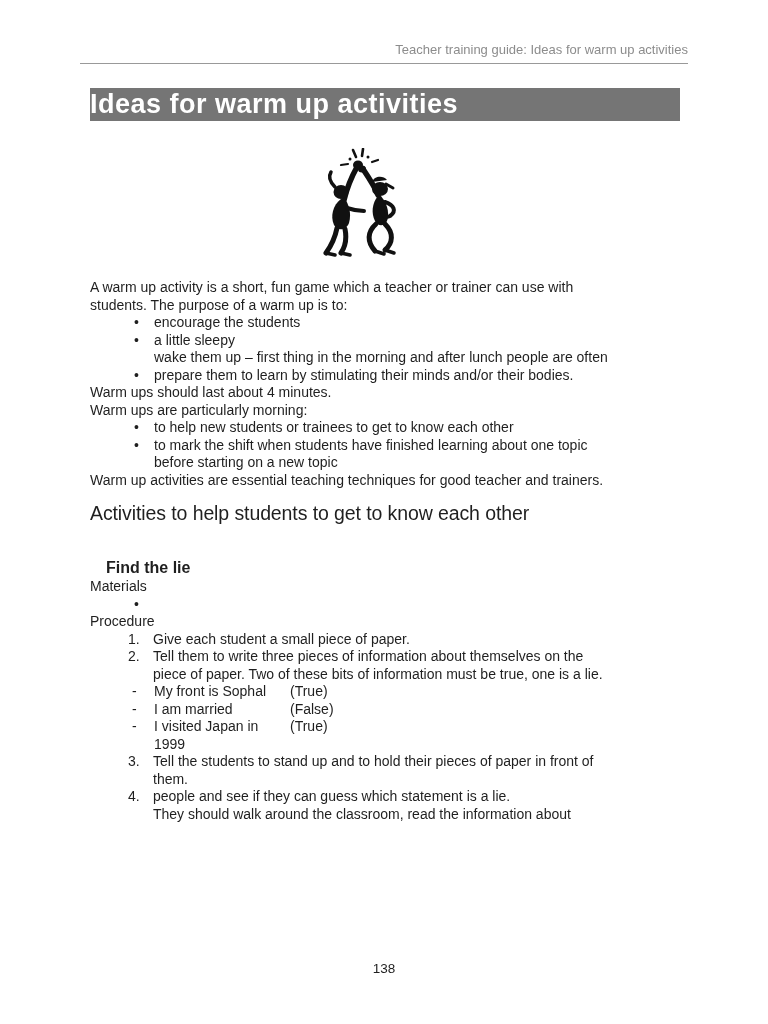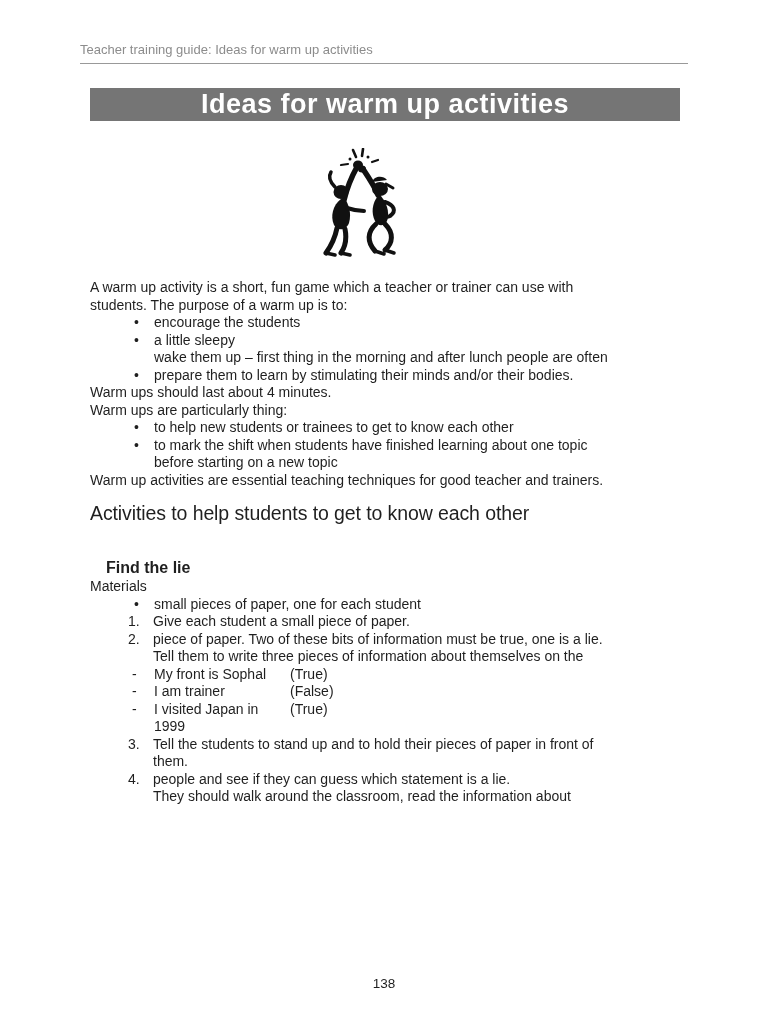--- a/index.html
+++ b/index.html
@@ -9,35 +9,35 @@
     margin: 0 auto;
     background: #fff;
     font-family: "Liberation Sans", "DejaVu Sans", sans-serif;
     color: var(--body-text, #1f1f1f);
     overflow: hidden;
   }
   .hdr {
     margin: 0 80px;
     padding-top: 42px;
     padding-bottom: 5px;
-    text-align: left;
+    text-align: right;
     font-size: 13px;
     line-height: 16px;
     color: var(--header-text, #8c8c8c);
     border-bottom: 1px solid var(--rule, #999999);
   }
   .banner {
     margin: 24px 88px 0 90px;
     height: 33px;
     background: var(--banner-bg, #757575);
     color: var(--banner-text, #ffffff);
     font-size: 27px;
     font-weight: bold;
     letter-spacing: .5px;
-    text-align: center;
+    text-align: left;
     line-height: 32px;
   }
   .figure-wrap { margin-top: 27px; display: flex; justify-content: center; }
   .figure-wrap svg { position: relative; left: -22px; }
   .content { margin: 13px 88px 0 90px; font-size: 14px; line-height: 17.5px; }
   .content p { margin: 0; }
   .ln { display: block; }
   .mt { margin-top: 18px; }
   .blist { }
   .b-item { display: flex; }
@@ -53,21 +53,21 @@
   .ital { margin-top: 18px; }
   .steps { }
   .step { display: flex; }
   .step .num { flex: none; width: 25px; margin-left: 38px; }
   .examples { }
   .ex-row { display: flex; }
   .ex-row .dash { flex: none; width: 22px; margin-left: 42px; }
   .ex-row .statement { flex: none; width: 136px; }
   .footer {
     position: absolute;
-    left: 0; right: 0; bottom: 33px;
+    left: 0; right: 0; bottom: 48px;
     text-align: center;
     font-size: 13.5px;
   }
 </style>
 </head>
 <body>
 
 <div class="page">
 
   <div class="hdr">Teacher training guide: Ideas for warm up activities</div>
@@ -132,21 +132,21 @@
         </span>
       </div>
       <div class="b-item">
         <span class="marker">•</span>
         <span>prepare them to learn by stimulating their minds and/or their bodies.</span>
       </div>
     </div>
 
     <p class="mt">Warm ups should last about 4 minutes.</p>
 
-    <p class="mt">Warm ups are particularly thing:</p>
+    <p class="mt">Warm ups are particularly morning:</p>
 
     <div class="blist">
       <div class="b-item">
         <span class="marker">•</span>
         <span>to help new students or trainees to get to know each other</span>
       </div>
       <div class="b-item">
         <span class="marker">•</span>
         <span>
           <span class="ln">to mark the shift when students have finished learning about one topic</span>
@@ -159,49 +159,49 @@
 
     <h1 class="sec-heading">Activities to help students to get to know each other</h1>
 
     <h2 class="act-title">Find the lie</h2>
 
     <p class="ital">Materials</p>
 
     <div class="blist">
       <div class="b-item">
         <span class="marker">•</span>
-        <span>small pieces of paper, one for each student</span>
-      </div>
-    </div>
-
+      </div>
+    </div>
+
+    <p class="ital">Procedure</p>
 
     <div class="steps">
 
       <div class="step">
         <span class="num">1.</span>
         <span>Give each student a small piece of paper.</span>
       </div>
 
       <div class="step">
         <span class="num">2.</span>
         <span>
+          <span class="ln">Tell them to write three pieces of information about themselves on the</span>
           <span class="ln">piece of paper. Two of these bits of information must be true, one is a lie.</span>
-          <span class="ln">Tell them to write three pieces of information about themselves on the</span>
         </span>
       </div>
 
       <div class="examples">
         <div class="ex-row">
           <span class="dash">-</span>
           <span class="statement">My front is Sophal</span>
           <span class="truth">(True)</span>
         </div>
         <div class="ex-row">
           <span class="dash">-</span>
-          <span class="statement">I am trainer</span>
+          <span class="statement">I am married</span>
           <span class="truth">(False)</span>
         </div>
         <div class="ex-row">
           <span class="dash">-</span>
           <span class="statement">I visited Japan in 1999</span>
           <span class="truth">(True)</span>
         </div>
       </div>
 
       <div class="step">

